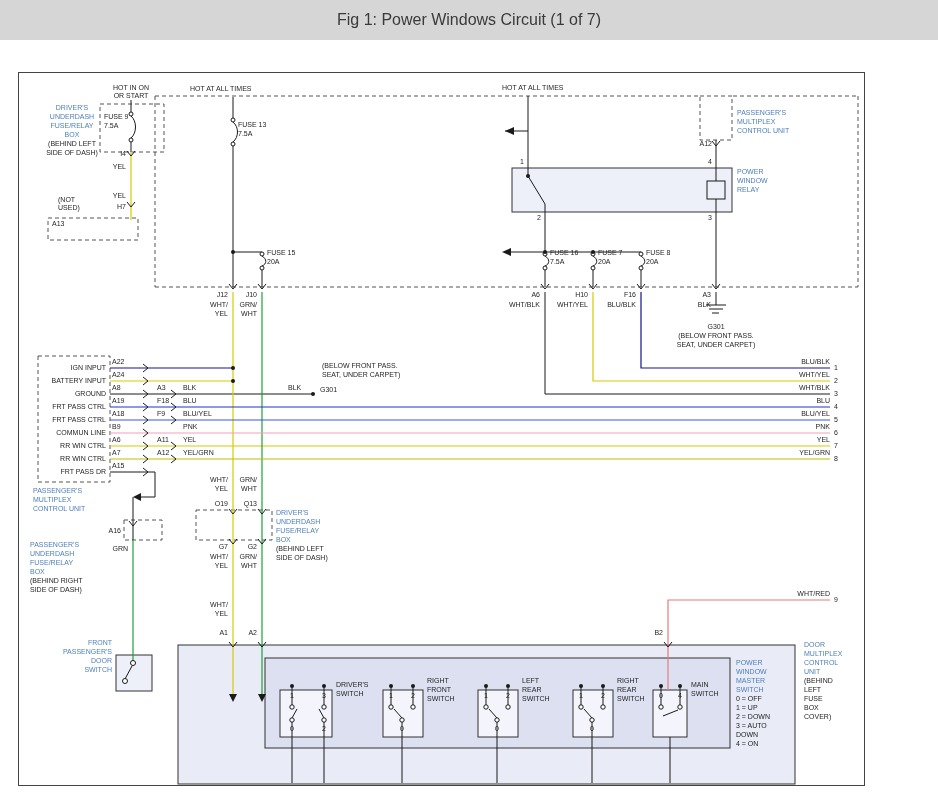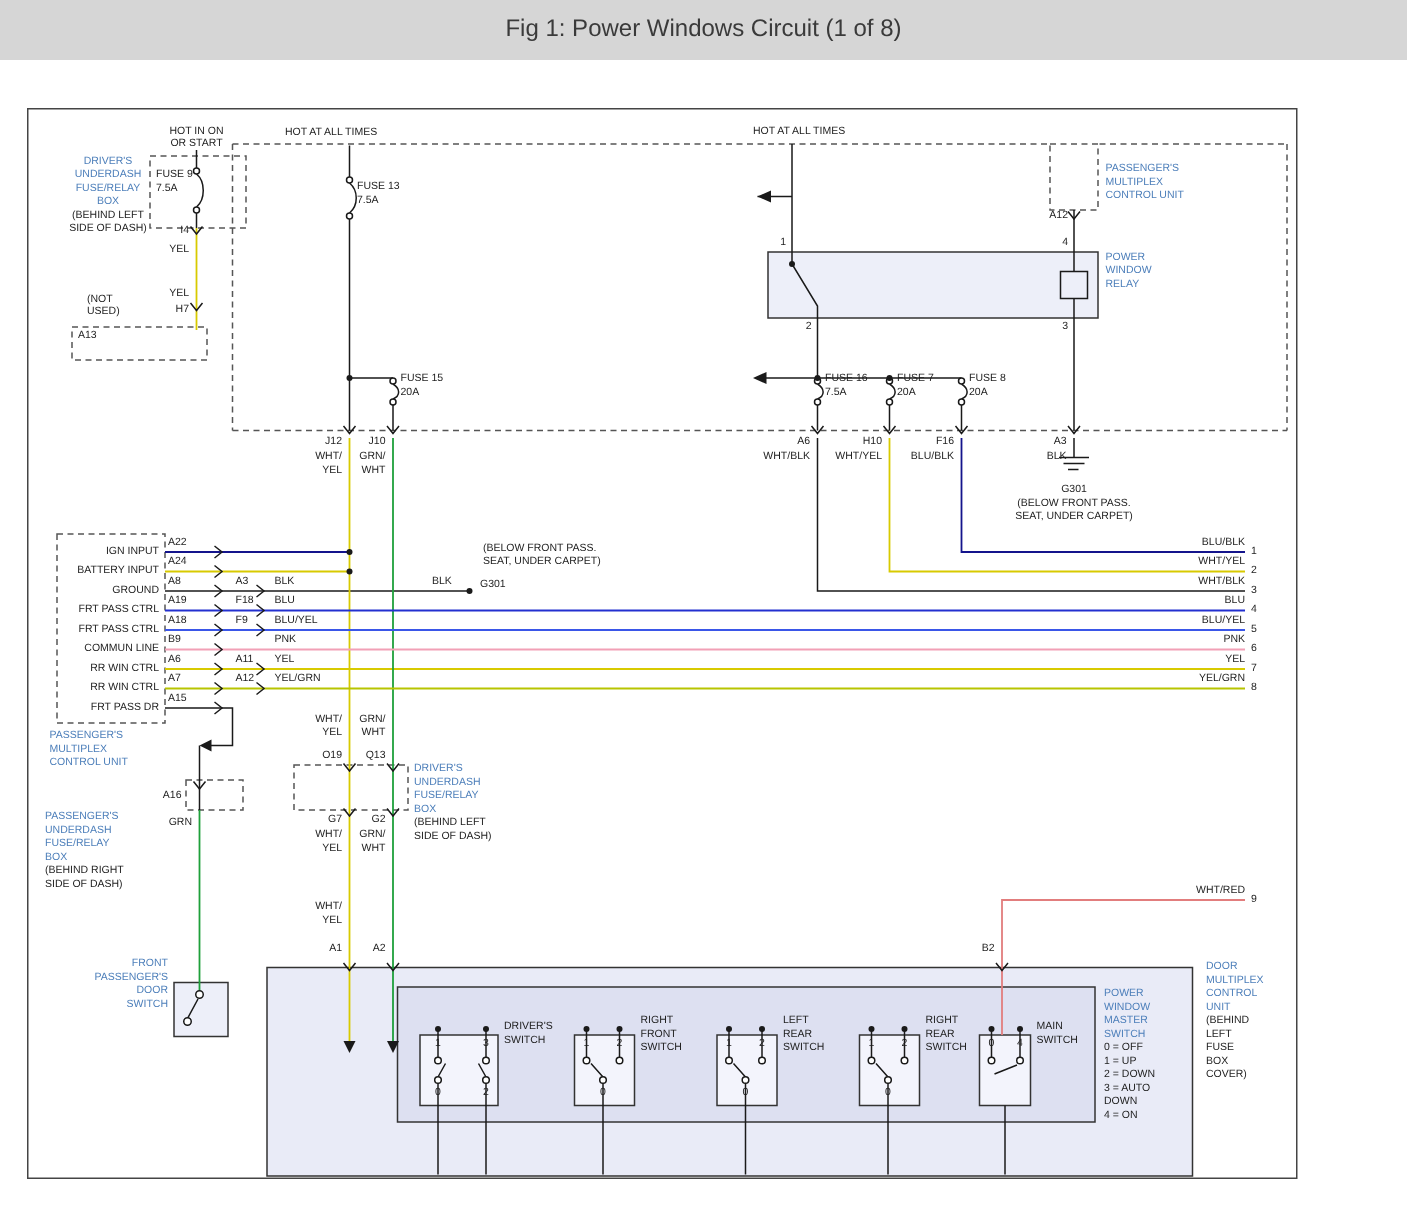--- a/index.html
+++ b/index.html
@@ -17,21 +17,21 @@
   #labels .lbl.blue{color:var(--label-blue);}
   #labels .a-r{transform:translateX(-100%);}
   #labels .a-c{transform:translateX(-50%);}
 </style>
 </head>
 <body>
 
 <div id="page">
 
   <div id="titlebar">
-    <span>Fig 1: Power Windows Circuit (1 of 8)</span>
+    <span>Fig 1: Power Windows Circuit (1 of 7)</span>
   </div>
 
   <div id="diagram-border"></div>
 
   <svg id="wiring" width="938" height="805" viewBox="0 0 938 805">
 
     <g fill="none" stroke="var(--dash-color)" stroke-width="1" stroke-dasharray="4 3">
       <path d="M155,96 H698 M733,96 H858 M155,96 V287 M858,96 V287 M155,287 H858"></path>
       <rect x="100" y="104" width="64" height="48"></rect>
       <rect x="48" y="218" width="90" height="22"></rect>

